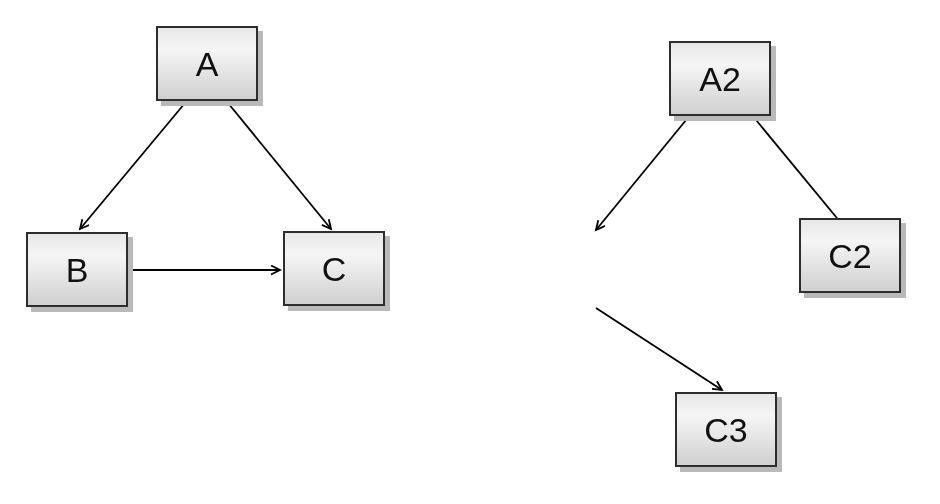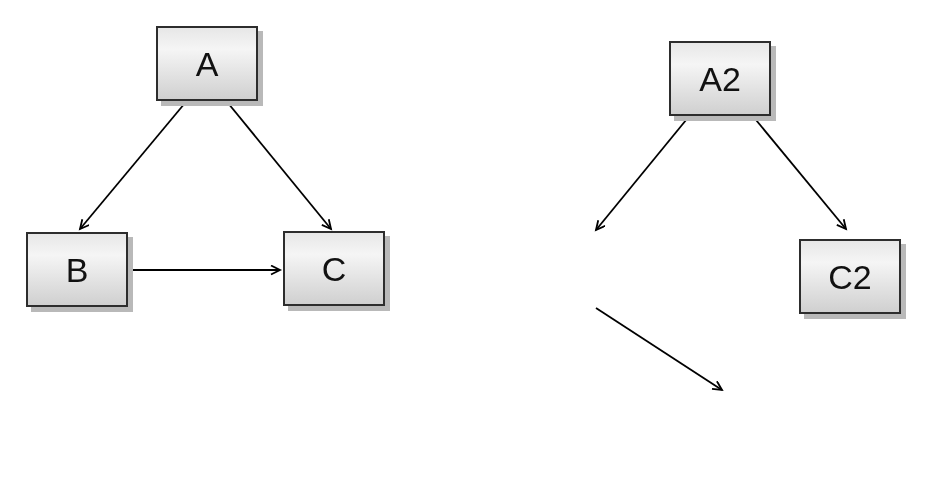--- a/index.html
+++ b/index.html
@@ -38,21 +38,21 @@
     font-size: 34px;
     color: #111111;
     line-height: 1;
     user-select: none;
   }
   .node-a  { left: 156px; top: 26px;  }
   .node-b  { left: 26px;  top: 232px; }
   .node-c  { left: 283px; top: 231px; }
   .node-a2 { left: 669px; top: 25px; margin-top: 16px;  }
   .node-b2 { left: 542px; top: 232px; }
-  .node-c2 { left: 799px; top: 239px; }
+  .node-c2 { left: 799px; top: 218px; }
   .node-c3 { left: 675px; top: 392px; }
   .edge {
     stroke: #000000;
     stroke-width: 1.8;
     fill: none;
   }
 </style>
 </head>
 <body>
 
@@ -83,14 +83,17 @@
   <div class="node node-c">
     <span class="node-label">C</span>
   </div>
 
   <div class="node node-a2">
     <span class="node-label">A2</span>
   </div>
   <div class="node node-c2">
     <span class="node-label">C2</span>
   </div>
+  <div class="node node-c3">
+    <span class="node-label">C3</span>
+  </div>
 
 </div>
 
 </body></html>

